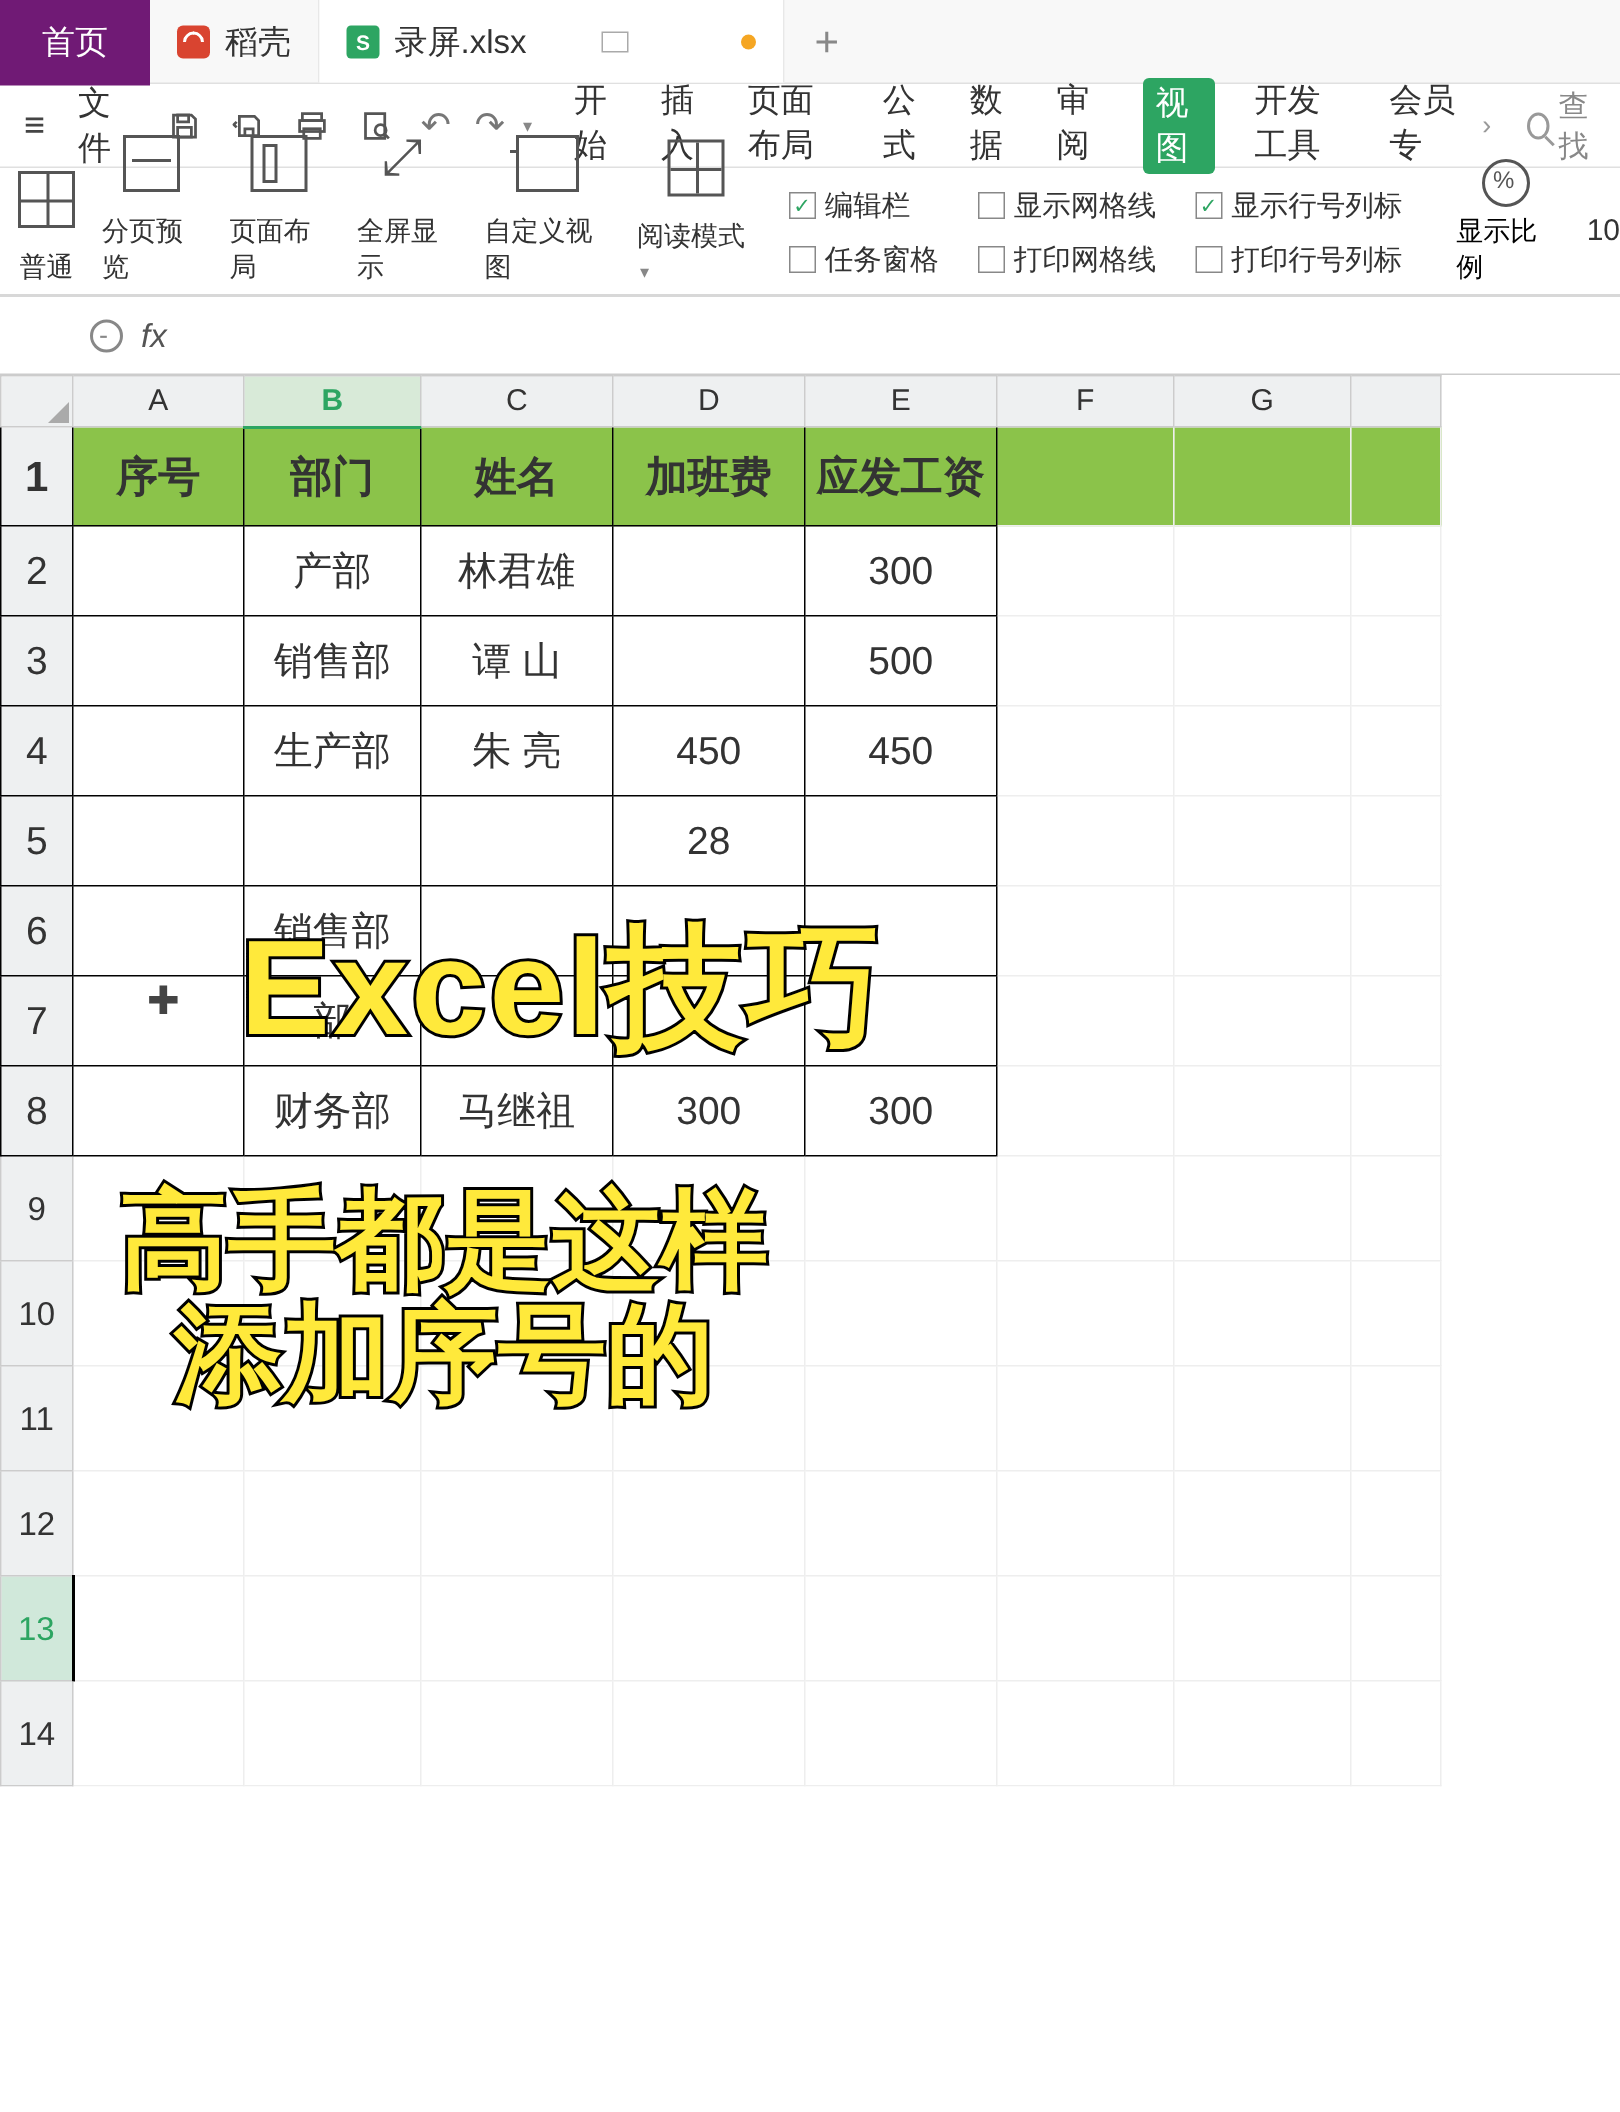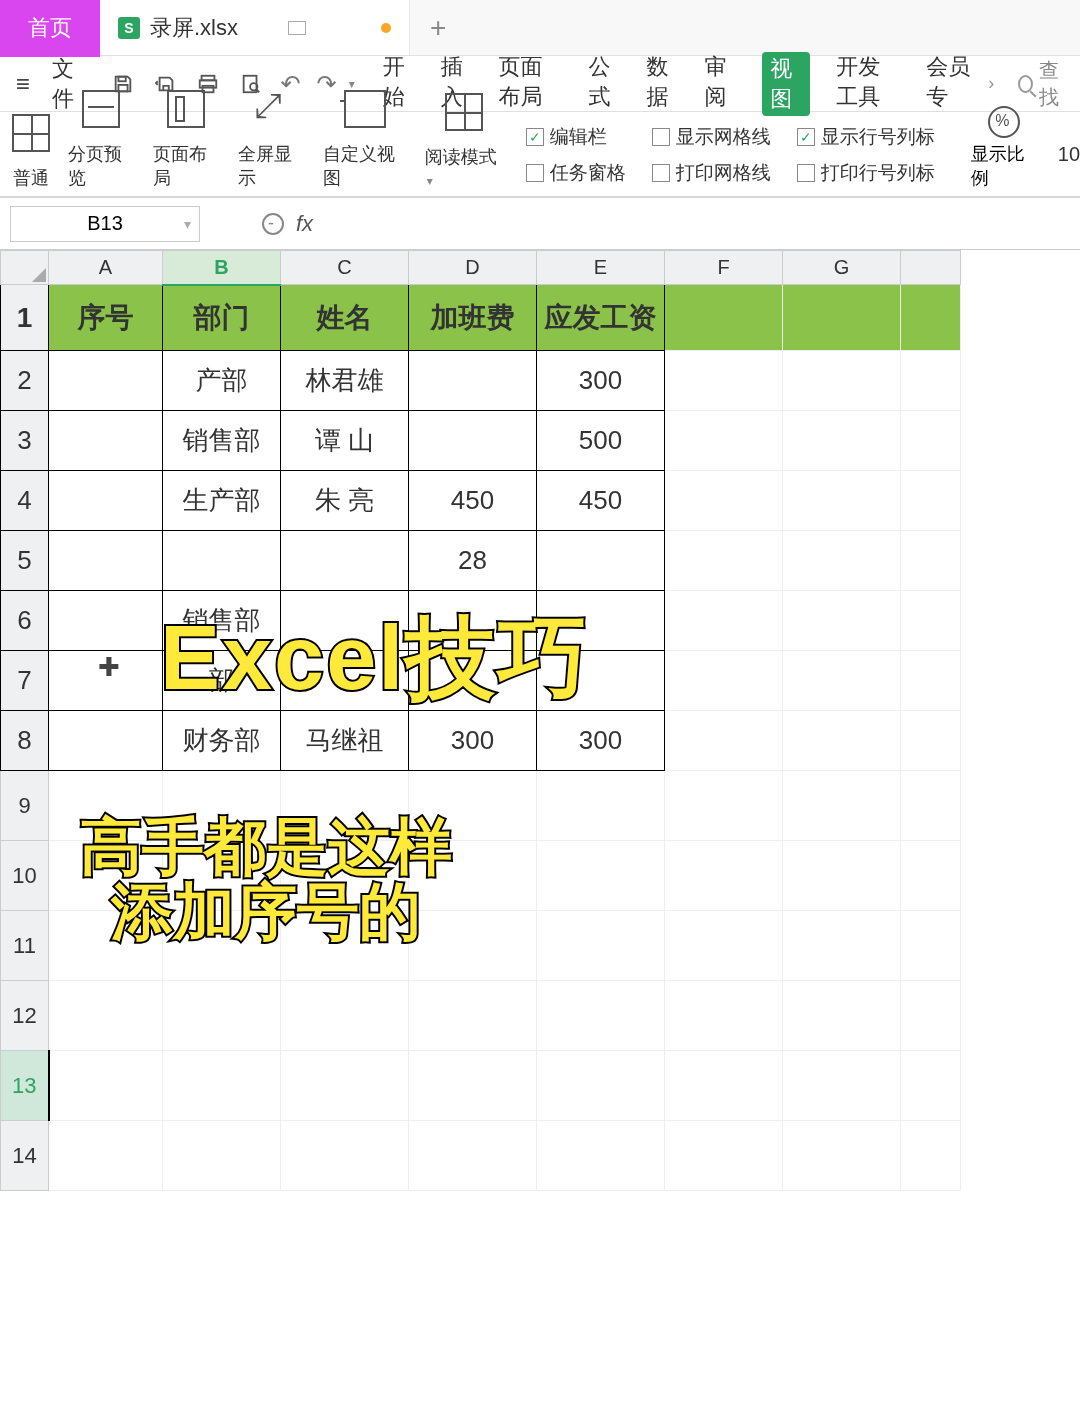--- a/index.html
+++ b/index.html
@@ -1,20 +1,20 @@
 <!DOCTYPE html>
 <html><head>
 <meta charset="utf-8">
 <style>
   * { box-sizing: border-box; margin: 0; padding: 0; }
   body { font-family: "Microsoft YaHei", sans-serif; background: #fff; width: 1080px; overflow: hidden; font-size: 18px; }
 
   
   .tabbar { display: flex; align-items: center; height: 56px; background: #f8f8f8; border-bottom: 1px solid #e0e0e0; }
-  .tab-home { background: #d946ef; color: #fff; padding: 14px 28px; font-size: 22px; }
+  .tab-home { background: #701a75; color: #fff; padding: 14px 28px; font-size: 22px; }
   .tab { display: flex; align-items: center; padding: 0 18px; height: 100%; border-right: 1px solid #e8e8e8; font-size: 22px; color: #333; gap: 10px; }
   .tab.active { background: #fff; }
   .tab .icon { width: 22px; height: 22px; display: inline-block; }
   .dao-icon { background: #d94430; border-radius: 4px; position: relative; }
   .dao-icon::after { content: ""; position: absolute; width: 10px; height: 10px; border: 2px solid #fff; border-radius: 50%; top: 4px; left: 4px; border-right-color: transparent; border-bottom-color: transparent; transform: rotate(45deg); }
   .xls-icon { background: #2da562; border-radius: 3px; color: #fff; font-size: 14px; font-weight: bold; text-align: center; line-height: 22px; }
   .tab-add { font-size: 28px; color: #888; padding: 0 20px; }
   .tab-dot { width: 10px; height: 10px; background: #f5a623; border-radius: 50%; margin-left: auto; }
   .tab .win-icon { width: 18px; height: 14px; border: 1.5px solid #aaa; margin-left: 40px; }
 
@@ -88,27 +88,31 @@
   .noborder { border: 1px solid #eee !important; }
   .cursor-plus { position: absolute; left: 98px; top: 402px; font-size: 26px; color: #444; }
 
   
   .sel-cell { position: absolute; border: 3px solid #2da562; pointer-events: none; }
   .sel-handle { position: absolute; width: 8px; height: 8px; background: #2da562; }
 
   
   .overlay { position: absolute; pointer-events: none; font-weight: 900; color: #ffe93b; -webkit-text-stroke: 4px #000; text-stroke: 4px #000; paint-order: stroke fill; }
   .ov1 { top: 348px; left: 160px; font-size: 90px; letter-spacing: 2px; }
-  .ov2 { top: 540px; left: 80px; font-size: 62px; line-height: 1.05; text-align: center; margin-top: 24px; }
+  .ov2 { top: 540px; left: 80px; font-size: 72px; line-height: 1.05; text-align: center; }
 </style>
 </head>
 <body>
 
 <div class="tabbar">
   <div class="tab-home">首页</div>
+  <div class="tab">
+    <span class="icon dao-icon"></span>
+    <span>稻壳</span>
+  </div>
   <div class="tab active" style="width:310px">
     <span class="icon xls-icon">S</span>
     <span>录屏.xlsx</span>
     <span class="win-icon"></span>
     <span class="tab-dot"></span>
   </div>
   <div class="tab-add">+</div>
 </div>
 
 <div class="toolbar1">
@@ -219,21 +223,20 @@
       </label>
   </div>
   <div class="zoom-area">
     <span class="zoom-icon"></span>
     <span class="rb-lbl">显示比例</span>
   </div>
   <div style="font-size:20px;color:#333;align-self:center;padding-left:4px">10</div>
 </div>
 
 <div class="fbar">
-  <div class="namebox">B13</div>
   <span class="fx-search"></span>
   <span class="fx">fx</span>
 </div>
 
 <div class="grid-wrap">
 <table class="sheet">
   <thead>
     <tr>
       <th class="corner"></th>
       <th class="col-A">A</th>

